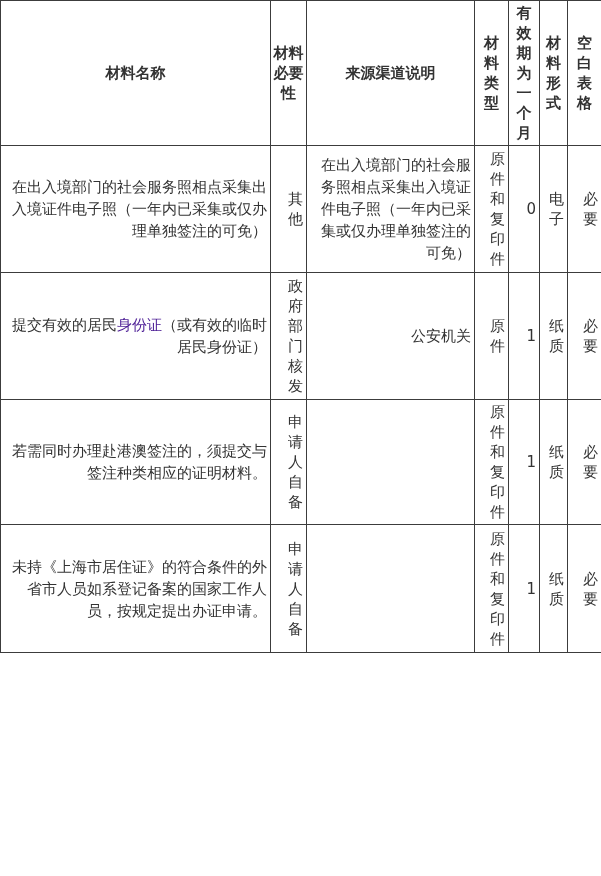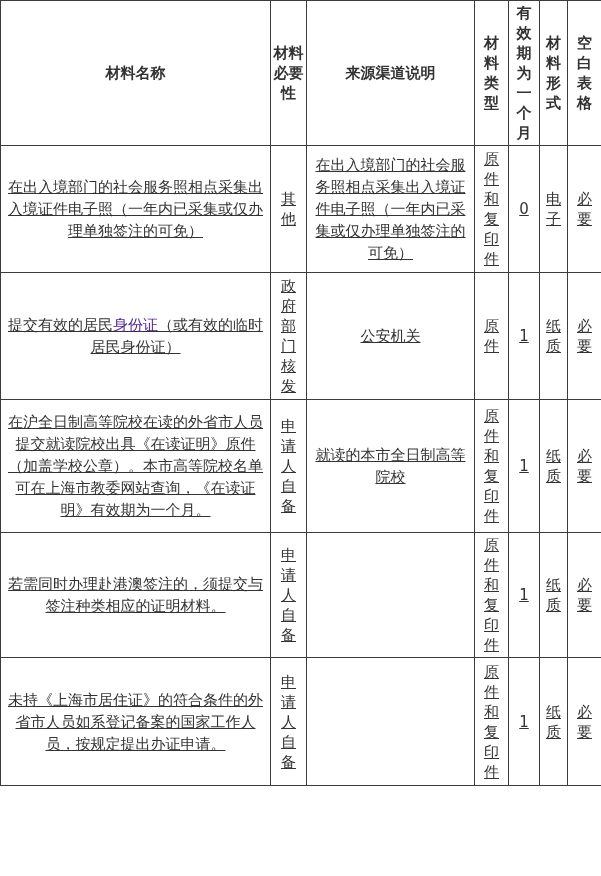--- a/index.html
+++ b/index.html
@@ -27,22 +27,21 @@
     overflow: hidden;
     word-break: break-all;
   }
   table.materials th {
     font-weight: bold;
     text-align: center;
     line-height: 20px;
     padding: 2px 2px;
   }
   table.materials td {
-    text-align: center;
-    text-decoration: underline;
+    text-align: right;
   }
   td.wide {
     line-height: 22px;
     padding: 2px 4px;
   }
   td.narrow {
     line-height: 20px;
     padding: 2px 2px;
     margin-left: 32px;
   }
@@ -98,29 +97,20 @@
       </tr>
       <tr class="r2">
         <td class="wide"><span>提交有效的居民</span><span class="link">身份证</span><span>（或有效的临时居民身份证）</span></td>
         <td class="narrow">政府部门核发</td>
         <td class="wide">公安机关</td>
         <td class="narrow">原件</td>
         <td class="narrow">1</td>
         <td class="narrow">纸质</td>
         <td class="narrow">必要</td>
       </tr>
-      <tr class="r3">
-        <td class="wide">在沪全日制高等院校在读的外省市人员提交就读院校出具《在读证明》原件（加盖学校公章）。本市高等院校名单可在上海市教委网站查询，《在读证明》有效期为一个月。</td>
-        <td class="narrow">申请人自备</td>
-        <td class="wide">就读的本市全日制高等院校</td>
-        <td class="narrow">原件和复印件</td>
-        <td class="narrow">1</td>
-        <td class="narrow">纸质</td>
-        <td class="narrow">必要</td>
-      </tr>
       <tr class="r4">
         <td class="wide">若需同时办理赴港澳签注的，须提交与签注种类相应的证明材料。</td>
         <td class="narrow">申请人自备</td>
         <td class="wide"></td>
         <td class="narrow">原件和复印件</td>
         <td class="narrow">1</td>
         <td class="narrow">纸质</td>
         <td class="narrow">必要</td>
       </tr>
       <tr class="r5">

